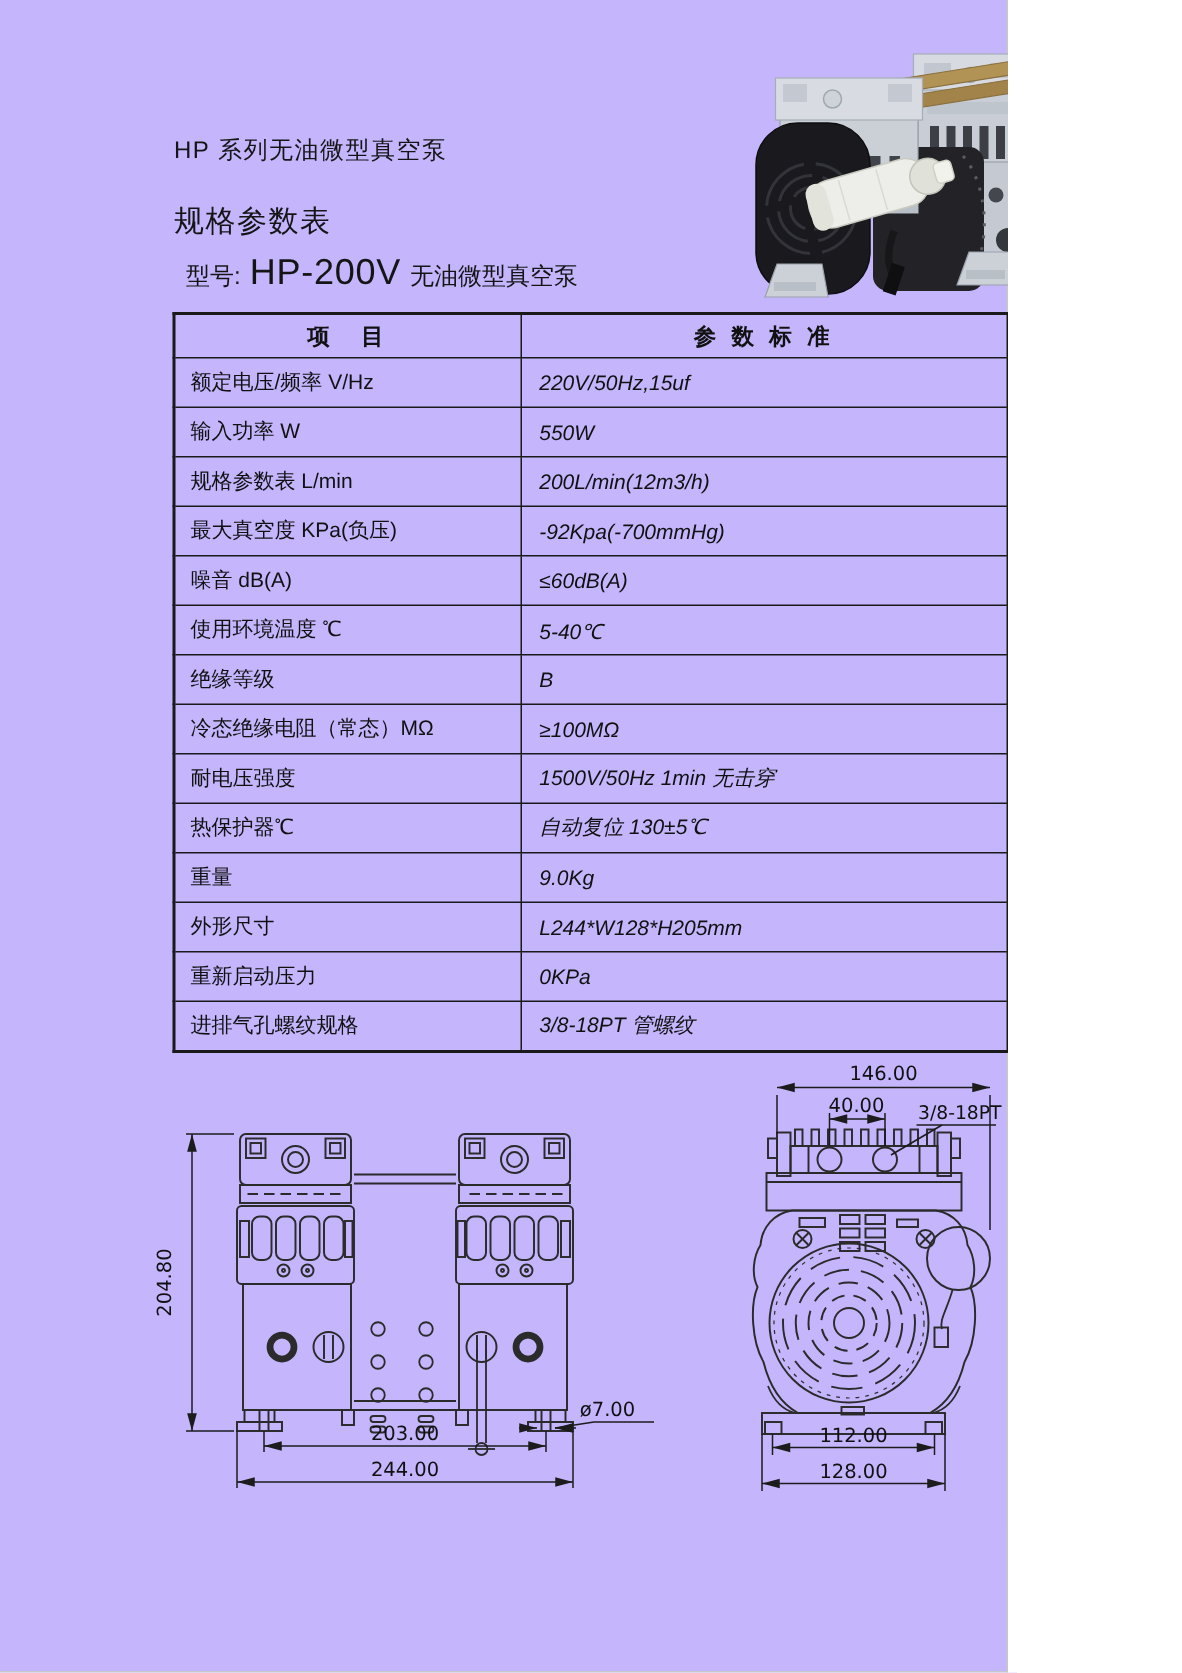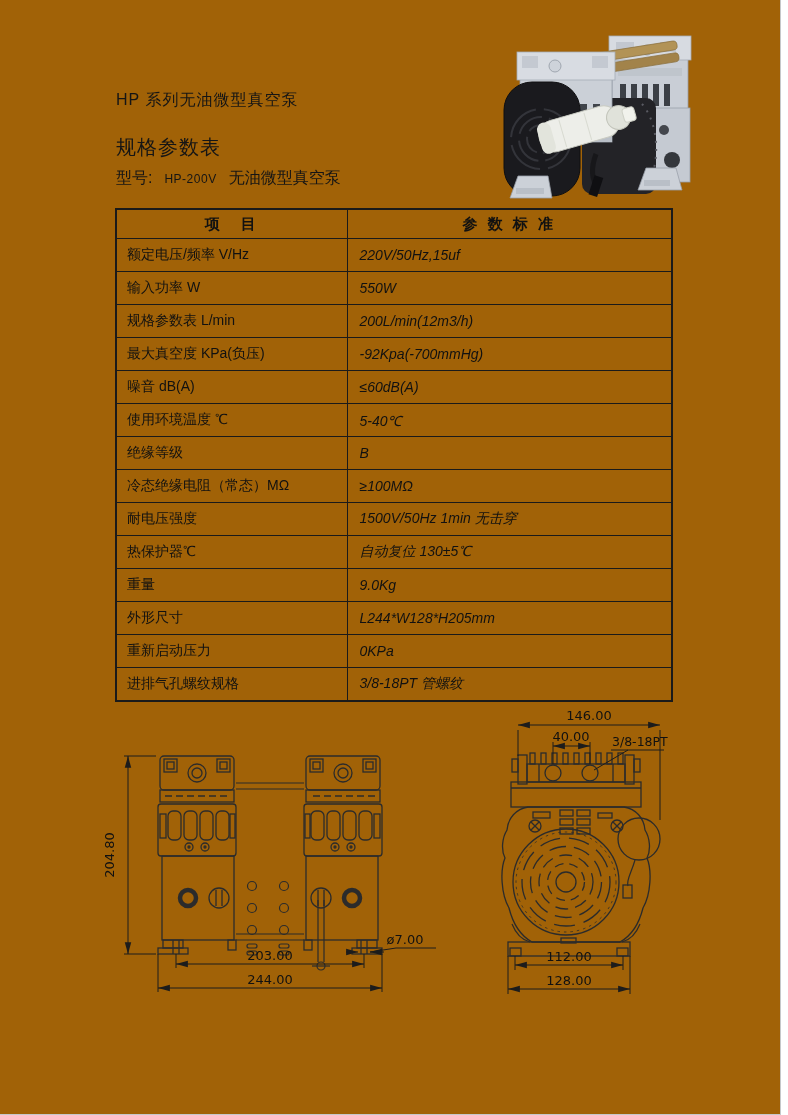--- a/index.html
+++ b/index.html
@@ -1,25 +1,25 @@
 <!DOCTYPE html>
 <html><head>
 <meta charset="utf-8">
 <style>
   html,body{margin:0;padding:0;background:#ffffff;}
   .page{
-    position:relative;width:781px;height:1115px;background:#a16207;overflow:hidden;
+    position:relative;width:672px;height:1115px;background:#c4b5fd;overflow:hidden;
     font-family:"Liberation Sans",sans-serif;color:#111;
     box-shadow:inset -1px 0 0 #c6c8ca, inset 0 -1px 0 #c6c8ca;
   }
   .abs{position:absolute;}
   .title1{left:116px;top:90px;font-size:16px;letter-spacing:1px;color:#151515;}
   .title2{left:116px;top:134px;font-size:20px;letter-spacing:1px;color:#151515;}
-  .title3{left:116px;top:168px;font-size:16px;color:#151515;display:flex;align-items:baseline;gap:12px;text-align:center;}
-  .model-big{font-size:12px;letter-spacing:0.5px;}
+  .title3{left:124px;top:168px;font-size:16px;color:#151515;display:flex;align-items:baseline;gap:6px;text-align:center;}
+  .model-big{font-size:24px;letter-spacing:0.5px;}
   table.spec{
     position:absolute;left:115px;top:208px;width:556px;
     border-collapse:collapse;table-layout:fixed;border:2px solid #1a1a1a;
   }
   table.spec th,table.spec td{
     border:1px solid #1a1a1a;font-weight:normal;vertical-align:middle;
   }
   table.spec col.c1{width:231px;}
   table.spec col.c2{width:325px;}
   table.spec th{

